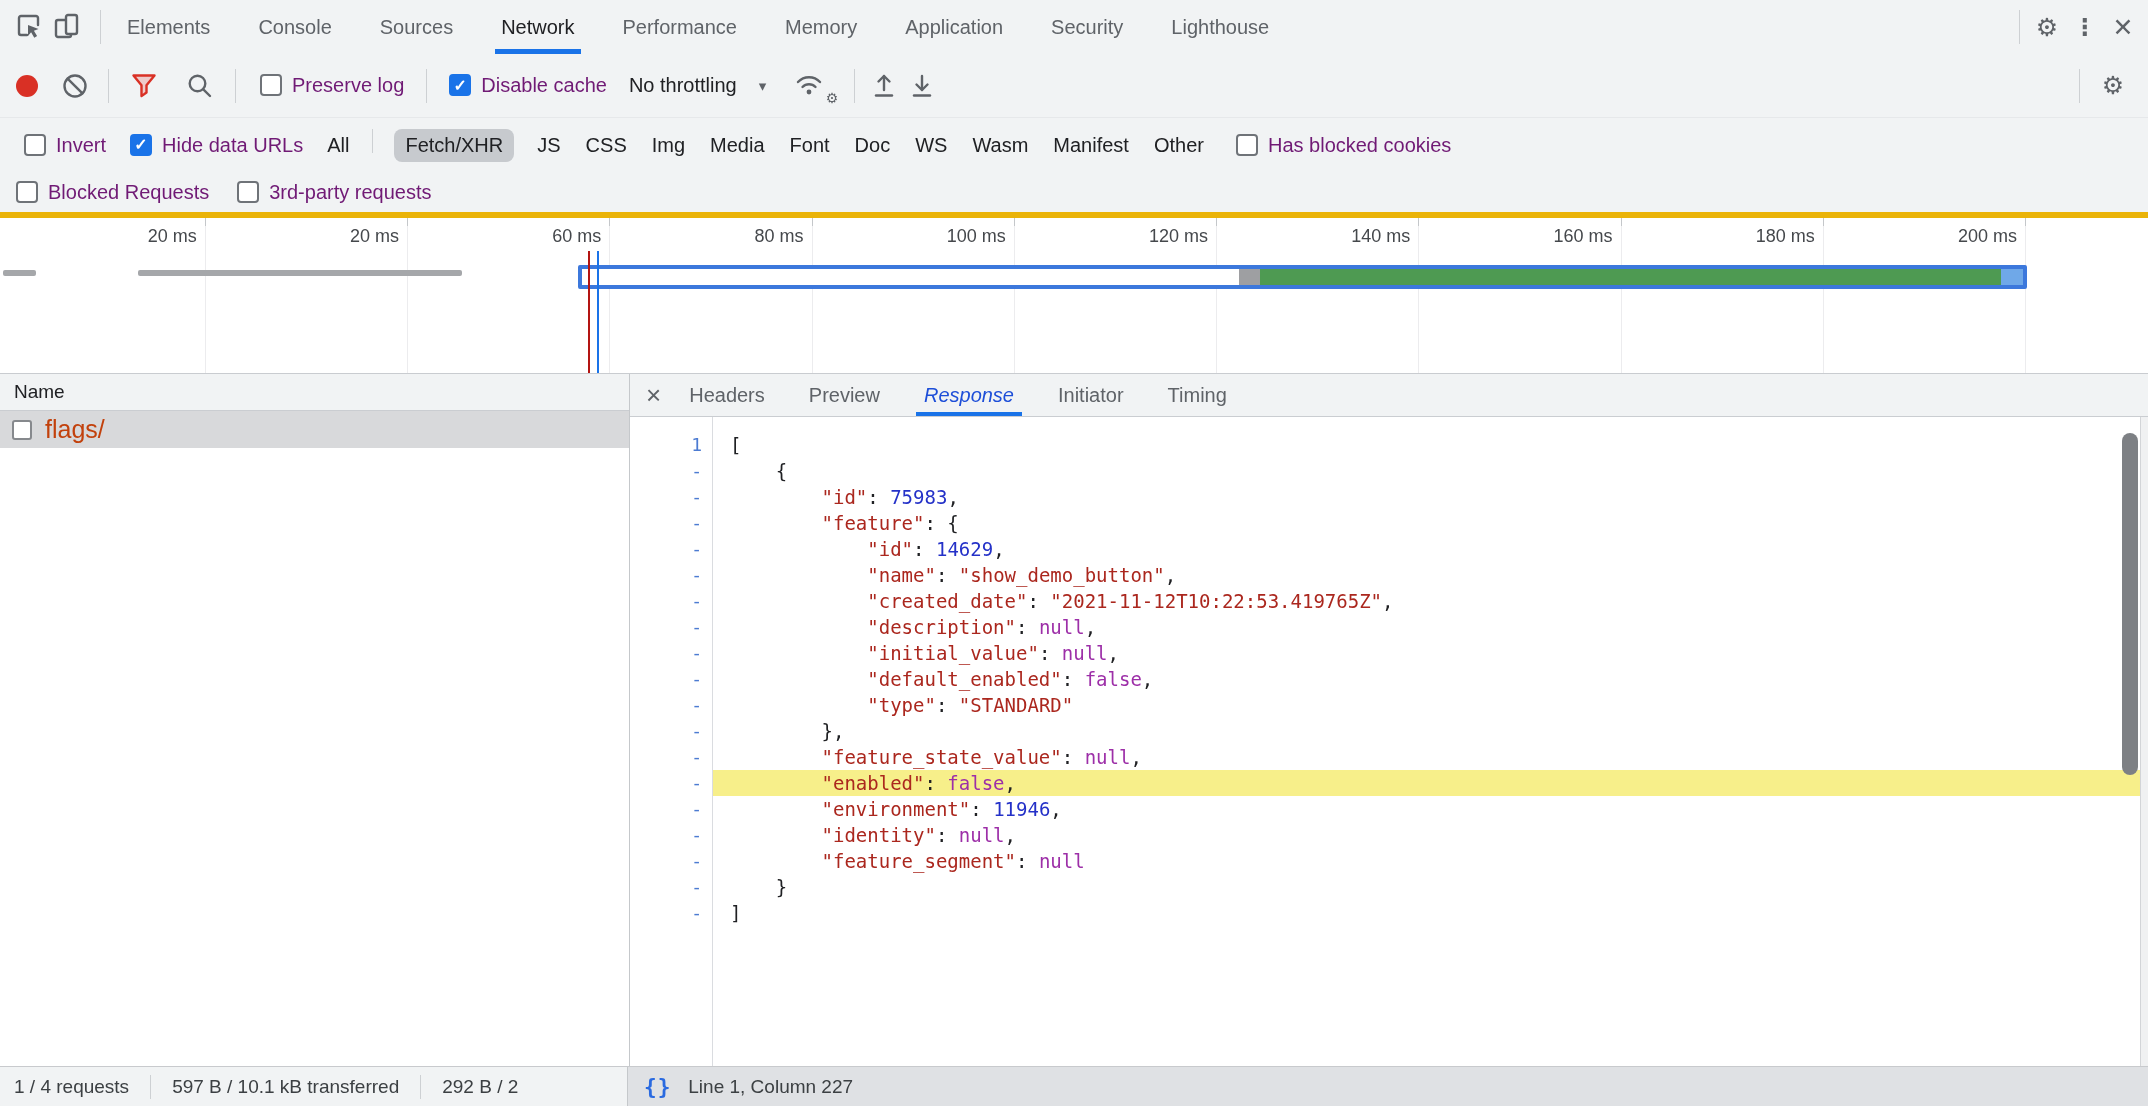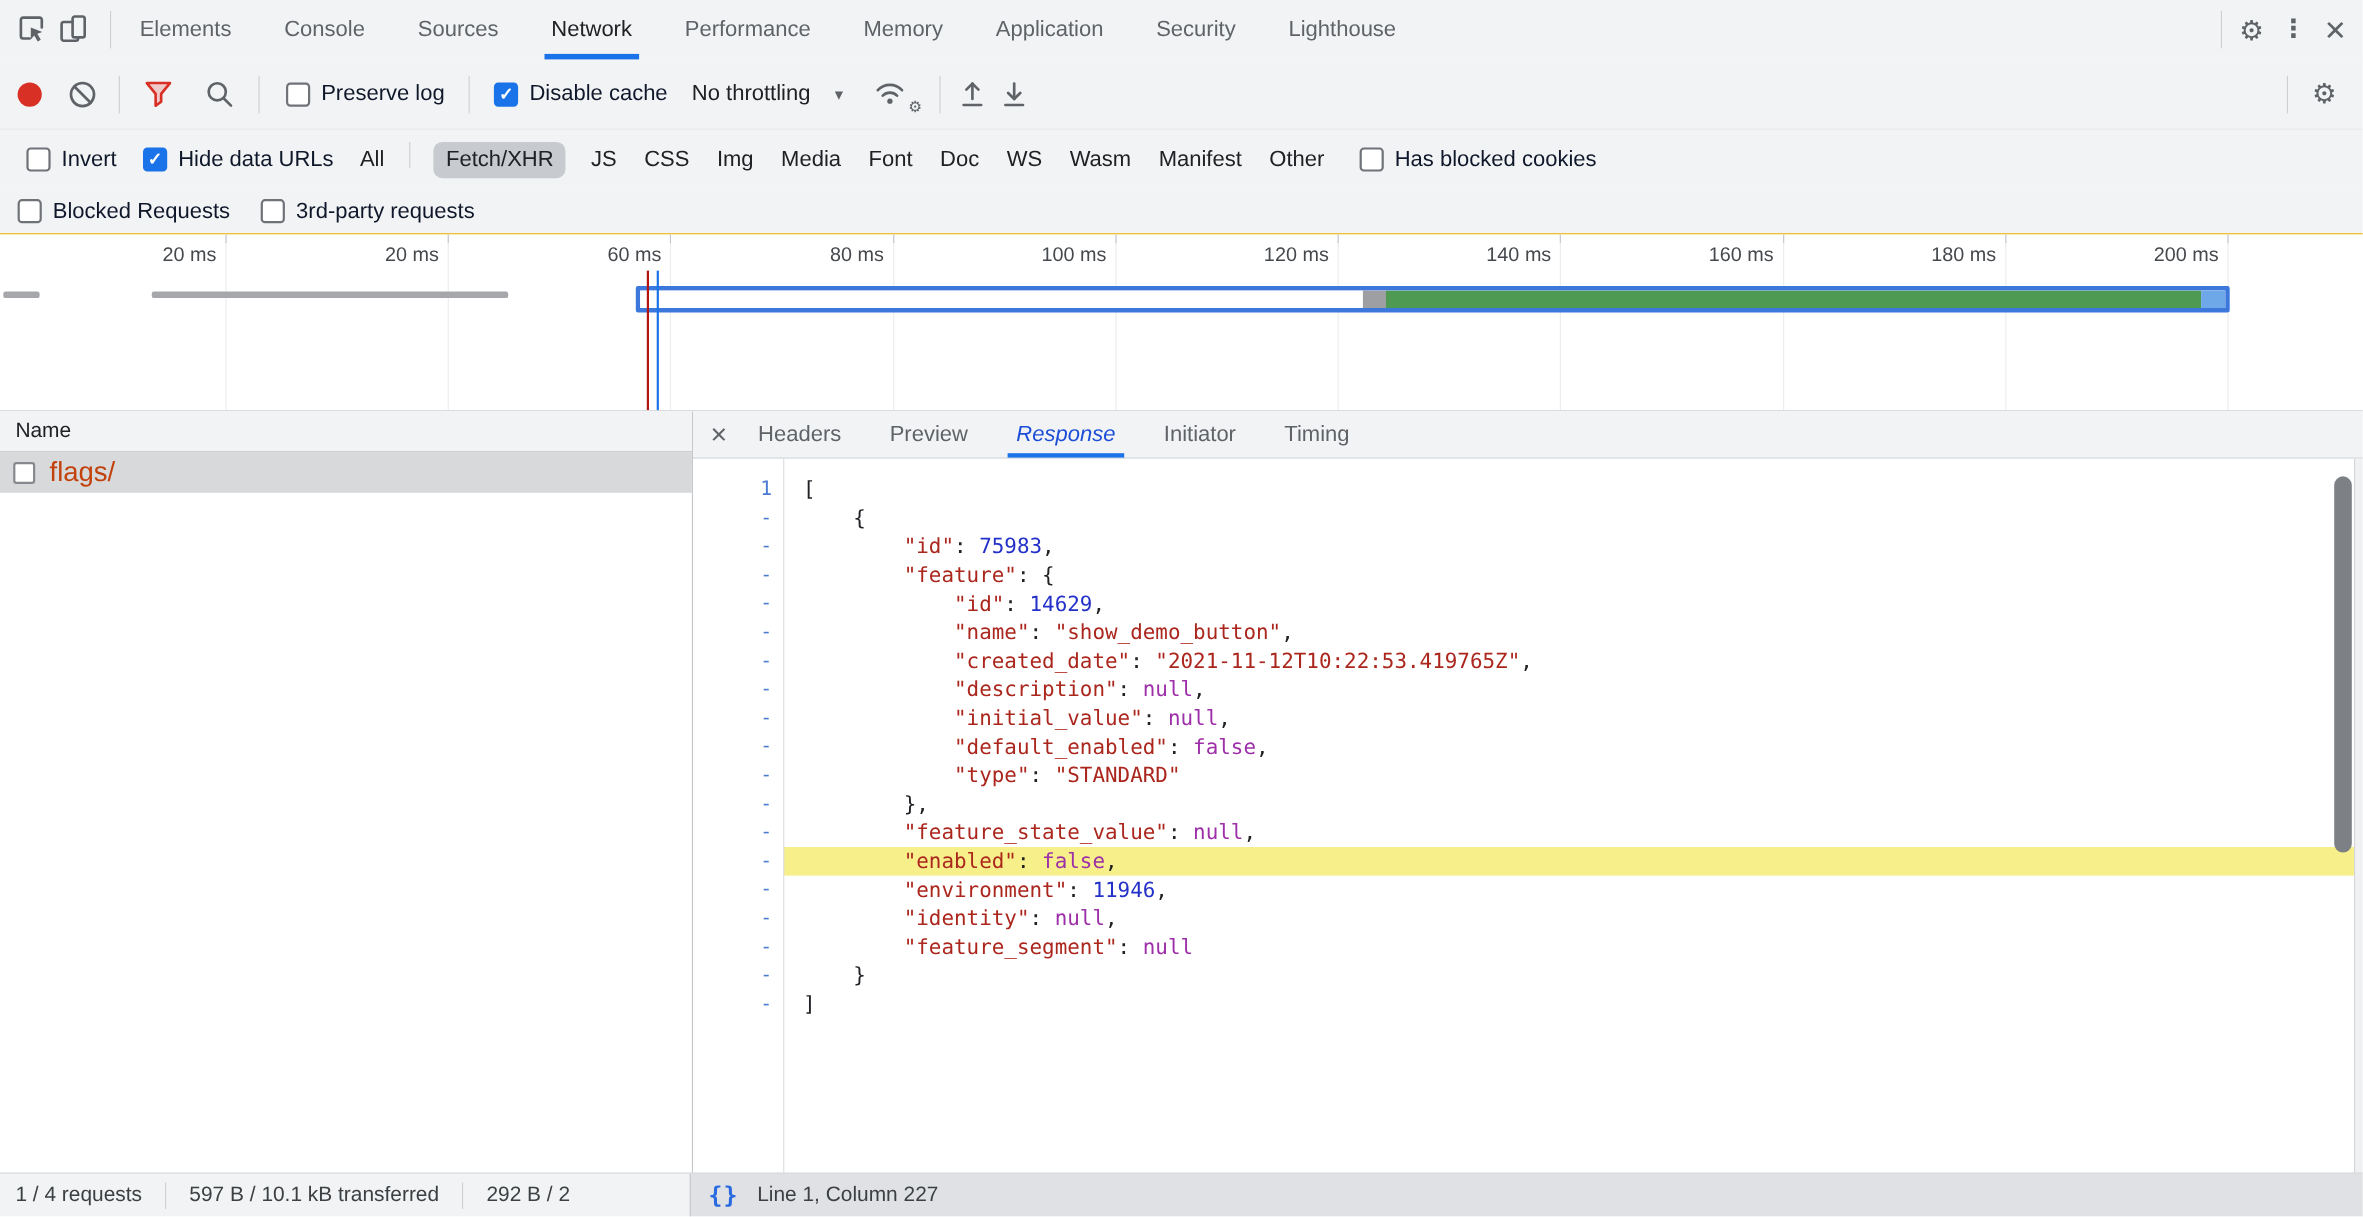--- a/index.html
+++ b/index.html
@@ -21,42 +21,42 @@
   .glyph.kebab { font-size:23px; font-weight:bold; }
 
   
   .maintabs { display:flex; align-items:center; height:100%; margin-left:26px; gap:48px; }
   .mtab { font-size:20px; color:#5f6368; height:100%; display:flex; align-items:center; position:relative; cursor:pointer; white-space:nowrap; }
   .mtab.active { color:#202124; }
   .mtab.active::after { content:""; position:absolute; left:-6px; right:-6px; bottom:0; height:5px; background:#1a73e8; }
 
   
   .rec { width:22px; height:22px; border-radius:50%; background:#d93025; flex:none; cursor:pointer; }
-  .cbgroup { display:flex; align-items:center; gap:10px; cursor:pointer; white-space:nowrap; font-size:20px; color:#0f172a; }
+  .cbgroup { display:flex; align-items:flex-start; gap:10px; cursor:pointer; white-space:nowrap; font-size:20px; color:#701a75; }
   .cb { width:22px; height:22px; border:2px solid #6f7378; border-radius:4px; background:#fff; flex:none;
         display:flex; align-items:center; justify-content:center; }
   .cb.checked { background:#1a73e8; border-color:#1a73e8; }
   .cb.checked::after { content:"✓"; color:#fff; font-size:16px; font-weight:bold; }
   .cb.mini { width:20px; height:20px; border-width:2px; border-color:#86898d; border-radius:3px; }
   .throttle { display:flex; align-items:center; gap:22px; font-size:20px; color:#202124; cursor:pointer; }
   .caret { font-size:15px; color:#5f6368; }
   .wifi { position:relative; width:40px; height:32px; }
   .wifi .minigear { position:absolute; right:-6px; bottom:-3px; font-size:14px; }
 
   
   .filterinput { width:326px; height:36px; margin-left:14px; border:1px solid #dadce0; background:#fff; font-size:19px;
                  padding:0 10px; color:#202124; outline:none; font-family:"Liberation Sans",sans-serif; }
   .filterinput::placeholder { color:#8b9095; }
   .ftypes { display:flex; align-items:flex-start; gap:21px; margin-left:22px; }
   .ftype { font-size:20px; color:#202124; cursor:pointer; white-space:nowrap; padding:5px 2px; }
   .ftype.sel { background:#c7cace; border-radius:8px; padding:5px 11px; }
 
   
   .overview { position:absolute; top:212px; left:0; right:0; height:162px; background:#fff;
-              border-top:1px solid #eab308; border-bottom:1px solid #c9ccd0; overflow:hidden; }
+              border-top:6px solid #eab308; border-bottom:1px solid #c9ccd0; overflow:hidden; }
   .gline { position:absolute; top:0; bottom:0; width:1px; background:#ececee; }
   .gtick { position:absolute; top:0; height:8px; width:1px; background:#c4c7ca; }
   .glabel { position:absolute; top:8px; font-size:18px; color:#45484c; transform:translateX(-100%); padding-right:8px; white-space:nowrap; }
   .obar { position:absolute; top:52px; height:6px; border-radius:2px; }
   .selbar { position:absolute; top:47px; height:24px; background:#fff; border:4px solid #3c78dc; border-radius:2px; overflow:hidden; }
   .seg { position:absolute; top:0; bottom:0; }
   .evline { position:absolute; top:33px; bottom:0; width:2px; }
 
   
   .leftpanel { position:absolute; top:374px; left:0; width:630px; bottom:40px; background:#fff; border-right:1px solid #c5c8cb; }

